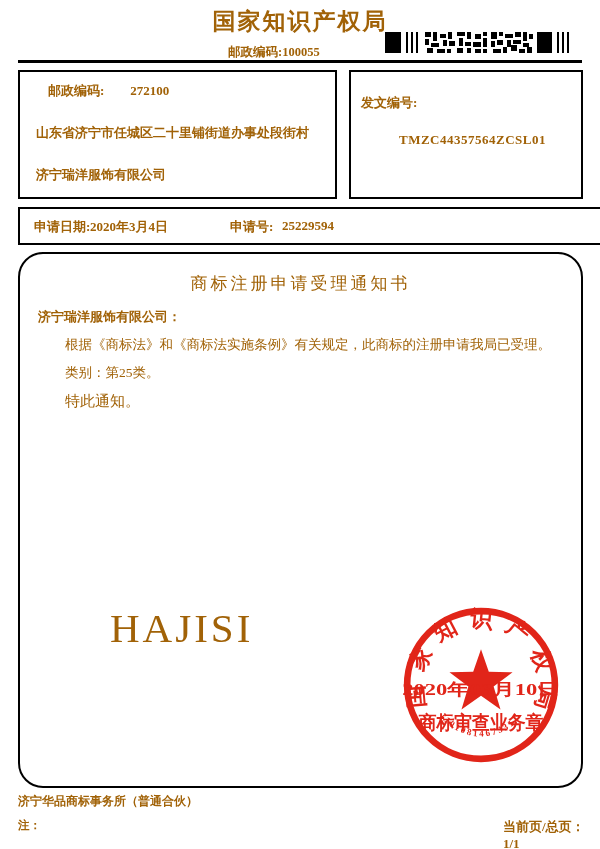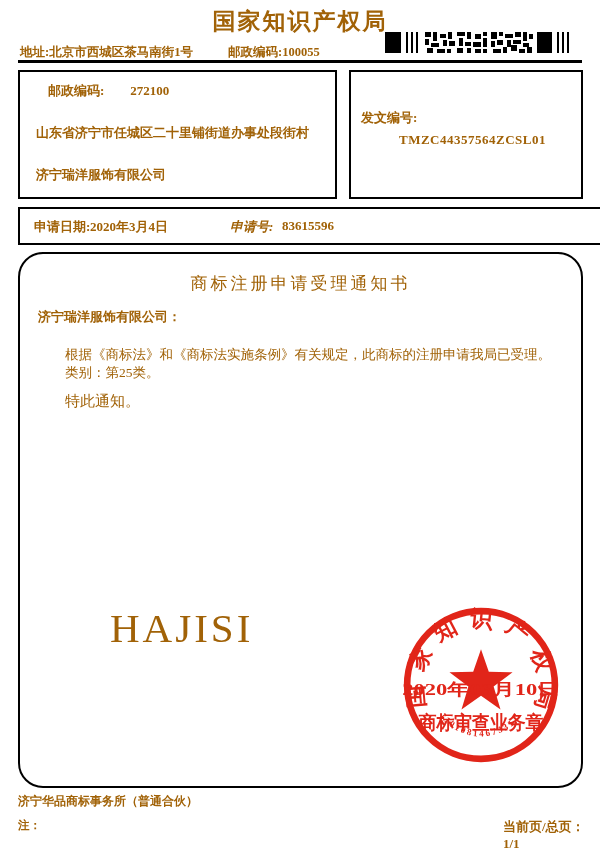--- a/index.html
+++ b/index.html
@@ -14,52 +14,51 @@
   .postcode{top:44px;left:228px;font-size:12.5px;font-weight:bold;}
   .barcode{top:31px;left:385px;}
   .top-rule{top:60px;left:18px;width:564px;border-top:3px solid #000;height:0;}
   .box{border:2px solid #000;background:#fff;}
   .recipient-box{left:18px;top:70px;width:315px;height:125px;}
   .rb-row1{left:16px;top:10px;font-size:13px;font-weight:bold;margin-left:12px;}
   .rb-postal-value{margin-left:26px;}
   .rb-row2{left:16px;top:52px;font-size:13px;font-weight:bold;}
   .rb-row3{left:16px;top:94px;font-size:13px;font-weight:bold;}
   .dispatch-box{left:349px;top:70px;width:230px;height:125px;}
-  .db-label{left:10px;top:22px;font-size:13px;font-weight:bold;margin-top:15px;}
+  .db-label{left:10px;top:22px;font-size:13px;font-weight:bold;}
   .db-value{left:48px;top:60px;font-size:13px;font-weight:bold;letter-spacing:.5px;}
   .app-box{left:18px;top:207px;width:561px;height:34px;font-size:13px;font-weight:bold;padding-left:46px;}
   .app-box span{position:absolute;top:9px;}
   .app-date-label{left:14px;}
   .app-date-value{left:70px;}
-  .app-number-label{left:210px;font-style:italic;}
+  .app-number-label{left:210px;}
   .app-number-value{left:262px;}
   .main-box{left:18px;top:252px;width:561px;height:532px;border-radius:25px;}
   .notice-title{left:0;top:18px;width:561px;text-align:center;font-size:17px;letter-spacing:3px;}
   .notice-recipient{left:18px;top:54px;font-size:13px;font-weight:bold;}
-  .notice-para{left:18px;top:92px;width:524px;font-size:13.5px;text-indent:27px;line-height:18px;}
+  .notice-para{left:18px;top:82px;width:524px;font-size:13.5px;text-indent:27px;line-height:18px;}
   .notice-category{left:45px;top:110px;font-size:13.5px;}
   .notice-closing{left:45px;top:138px;font-size:15px;}
   .trademark{left:90px;top:350px;font-size:41px;letter-spacing:3px;font-family:"Liberation Serif","DejaVu Serif",serif;}
   .stamp{left:378px;top:348px;width:166px;height:166px;opacity:.93;}
   .seal-arc{font-size:27px;font-weight:bold;letter-spacing:14px;fill:var(--seal-color,#df1508);}
   .seal-serial{font-size:11px;font-weight:bold;letter-spacing:2.5px;fill:var(--seal-color,#df1508);}
   .seal-label-text{font-size:23px;font-weight:bold;fill:var(--seal-color,#df1508);}
   .seal-date-text{font-size:20px;font-weight:bold;fill:var(--seal-color,#df1508);}
   .agency{left:18px;top:793px;font-size:12px;font-weight:bold;}
   .note-label{left:18px;top:818px;font-size:11.5px;font-weight:bold;}
   .note-text{left:48px;top:818px;font-size:11.5px;font-weight:bold;}
   .page-indicator{left:503px;top:818px;font-size:13px;font-weight:bold;}
 </style>
 </head>
 <body>
 
 <div class="page">
 
   <div class="abs doc-title">国家知识产权局</div>
-  <div class="abs addr">地址:北京市西城区茶马南街1号</div>
   <div class="abs postcode">邮政编码:100055</div>
 
   <svg class="abs barcode" width="187" height="25" viewBox="0 0 187 25" fill="#000">
     <rect x="0" y="1" width="16" height="21"></rect>
       <rect x="21" y="1" width="2" height="21"></rect>
       <rect x="26" y="1" width="2" height="21"></rect>
       <rect x="31" y="1" width="2" height="21"></rect>
     <rect x="40" y="1" width="6" height="5"></rect>
       <rect x="48" y="1" width="4" height="9"></rect>
       <rect x="55" y="3" width="6" height="4"></rect>
@@ -117,21 +116,21 @@
 
   <div class="abs box dispatch-box">
     <div class="abs db-label">发文编号:</div>
     <div class="abs db-value">TMZC44357564ZCSL01</div>
   </div>
 
   <div class="abs box app-box">
     <span class="app-date-label">申请日期:</span>
     <span class="app-date-value">2020年3月4日</span>
     <span class="app-number-label">申请号:</span>
-    <span class="app-number-value">83615596</span>
+    <span class="app-number-value">25229594</span>
   </div>
 
   <div class="abs box main-box">
     <div class="abs notice-title">商标注册申请受理通知书</div>
     <div class="abs notice-recipient">济宁瑞洋服饰有限公司：</div>
     <div class="abs notice-para">根据《商标法》和《商标法实施条例》有关规定，此商标的注册申请我局已受理。</div>
     <div class="abs notice-category">类别：第25类。</div>
     <div class="abs notice-closing">特此通知。</div>
     <div class="abs trademark">HAJISI</div>
 

